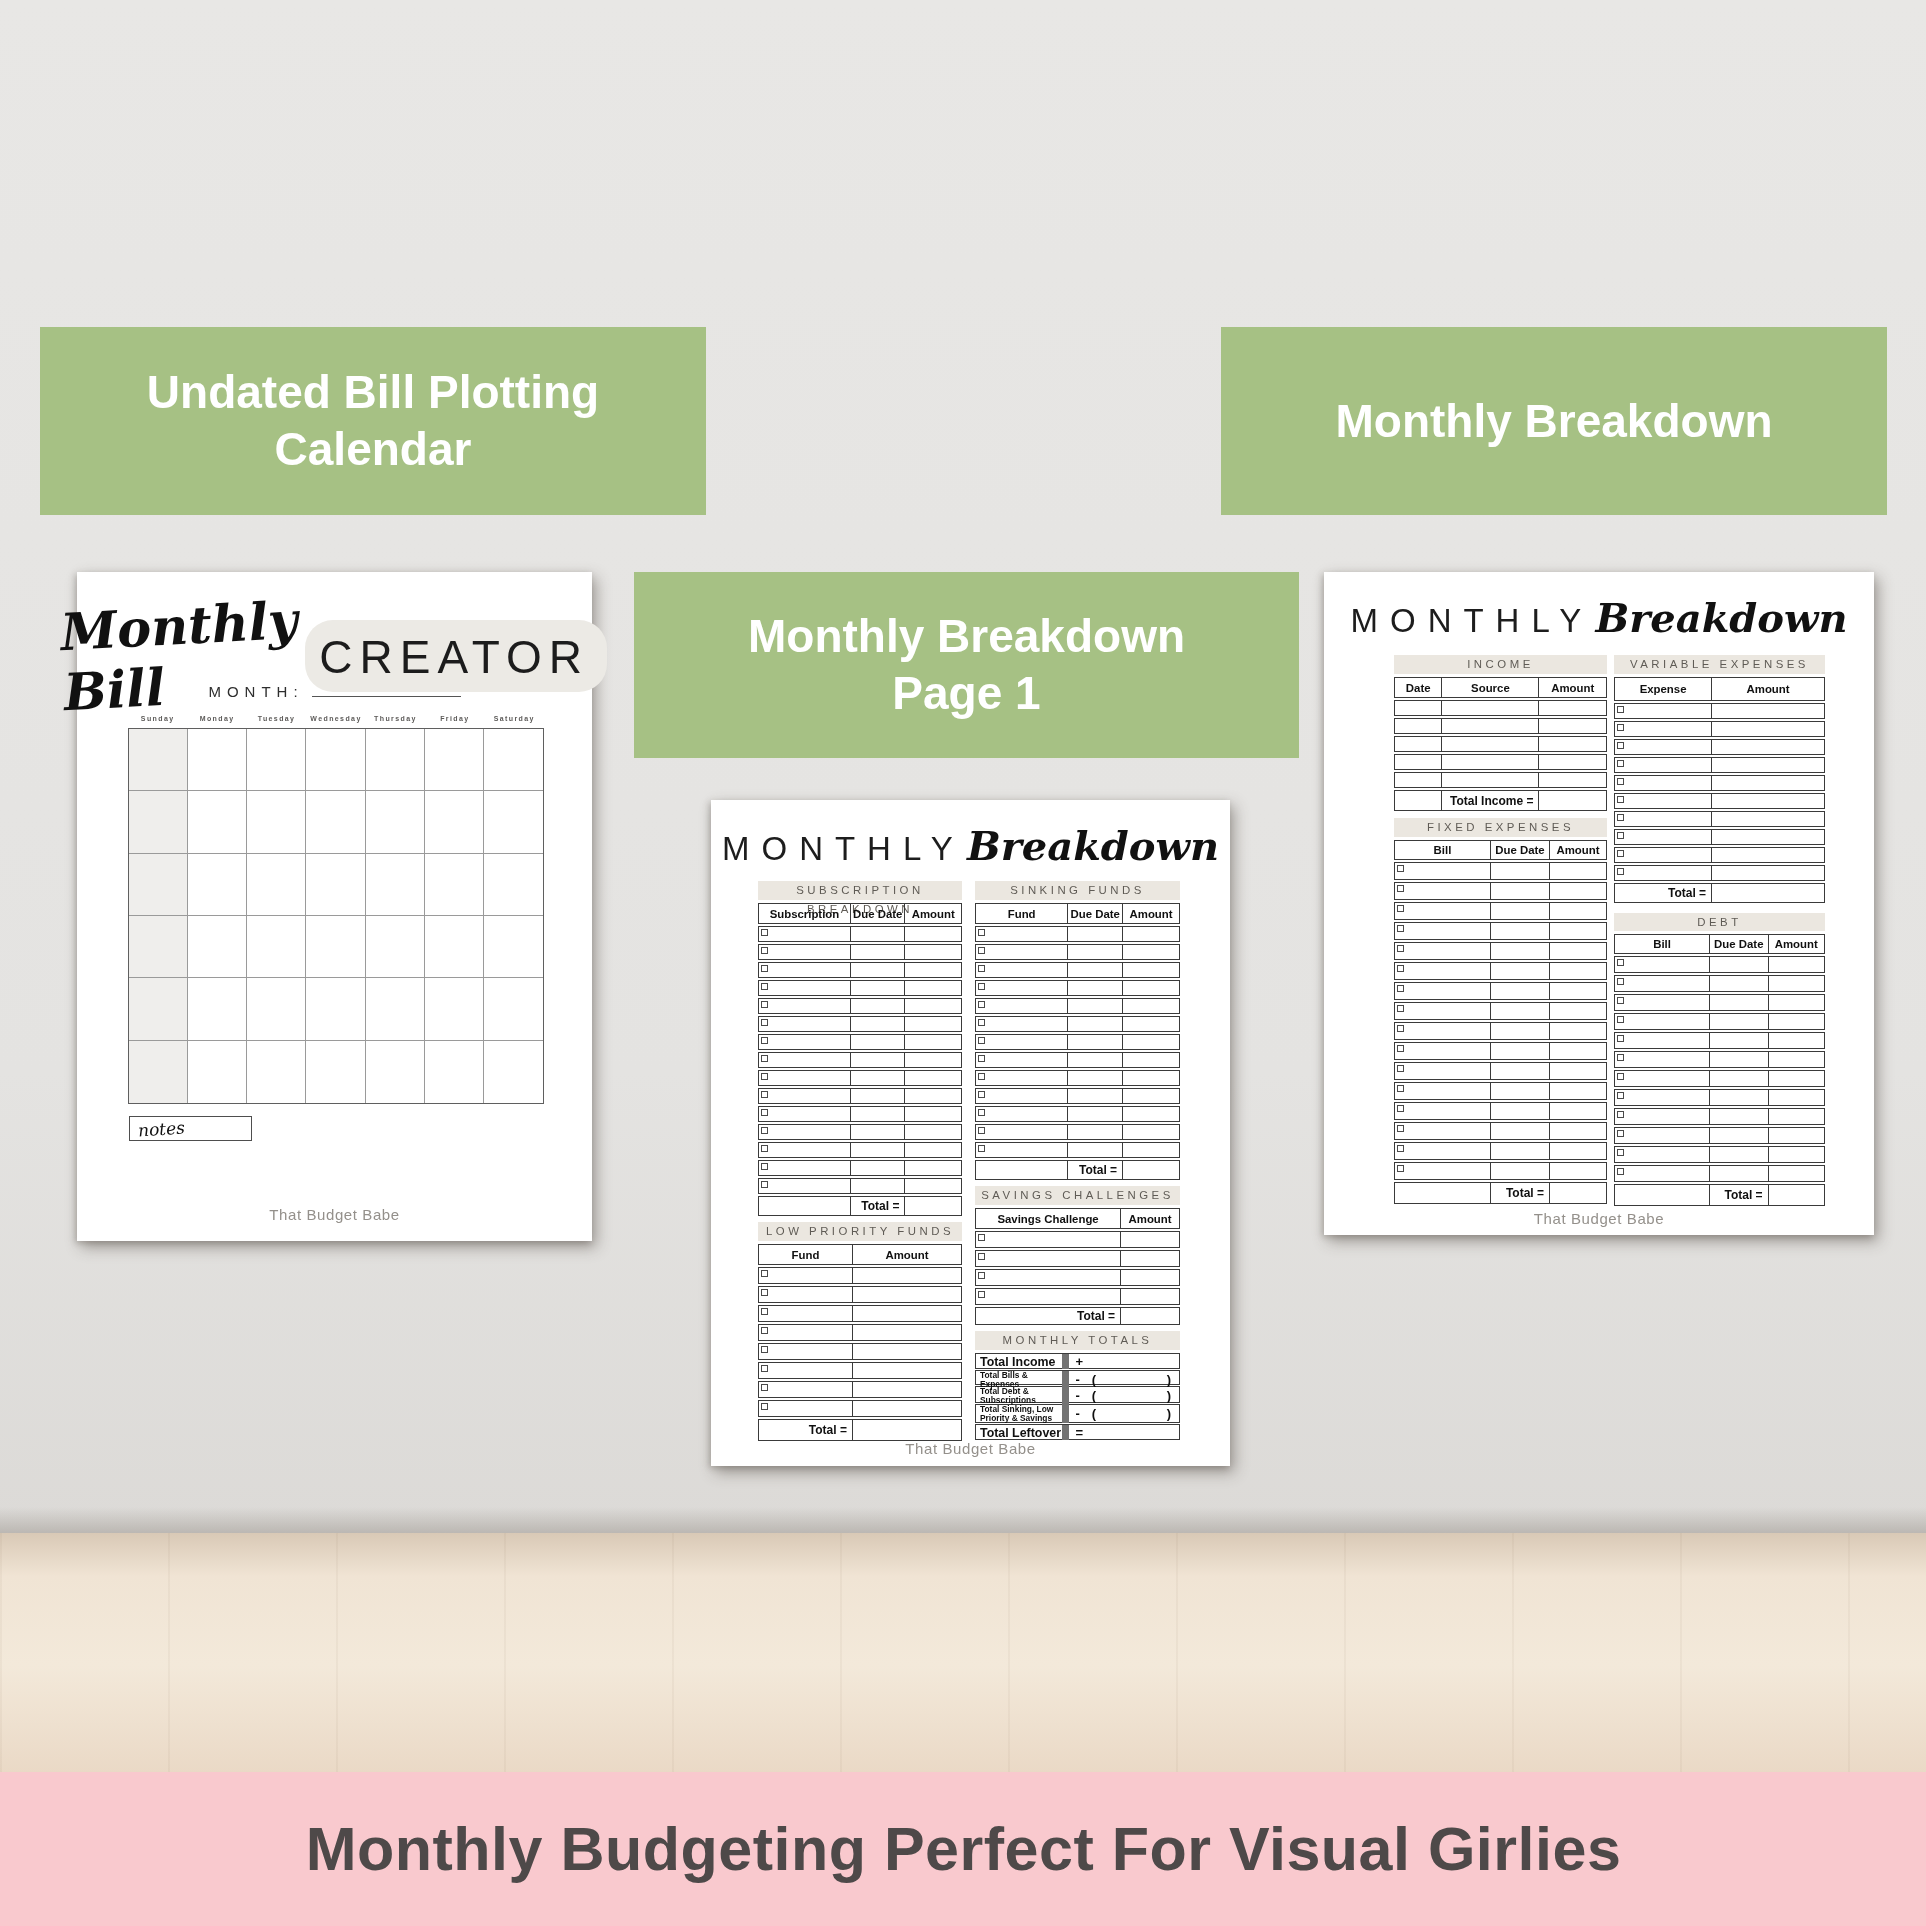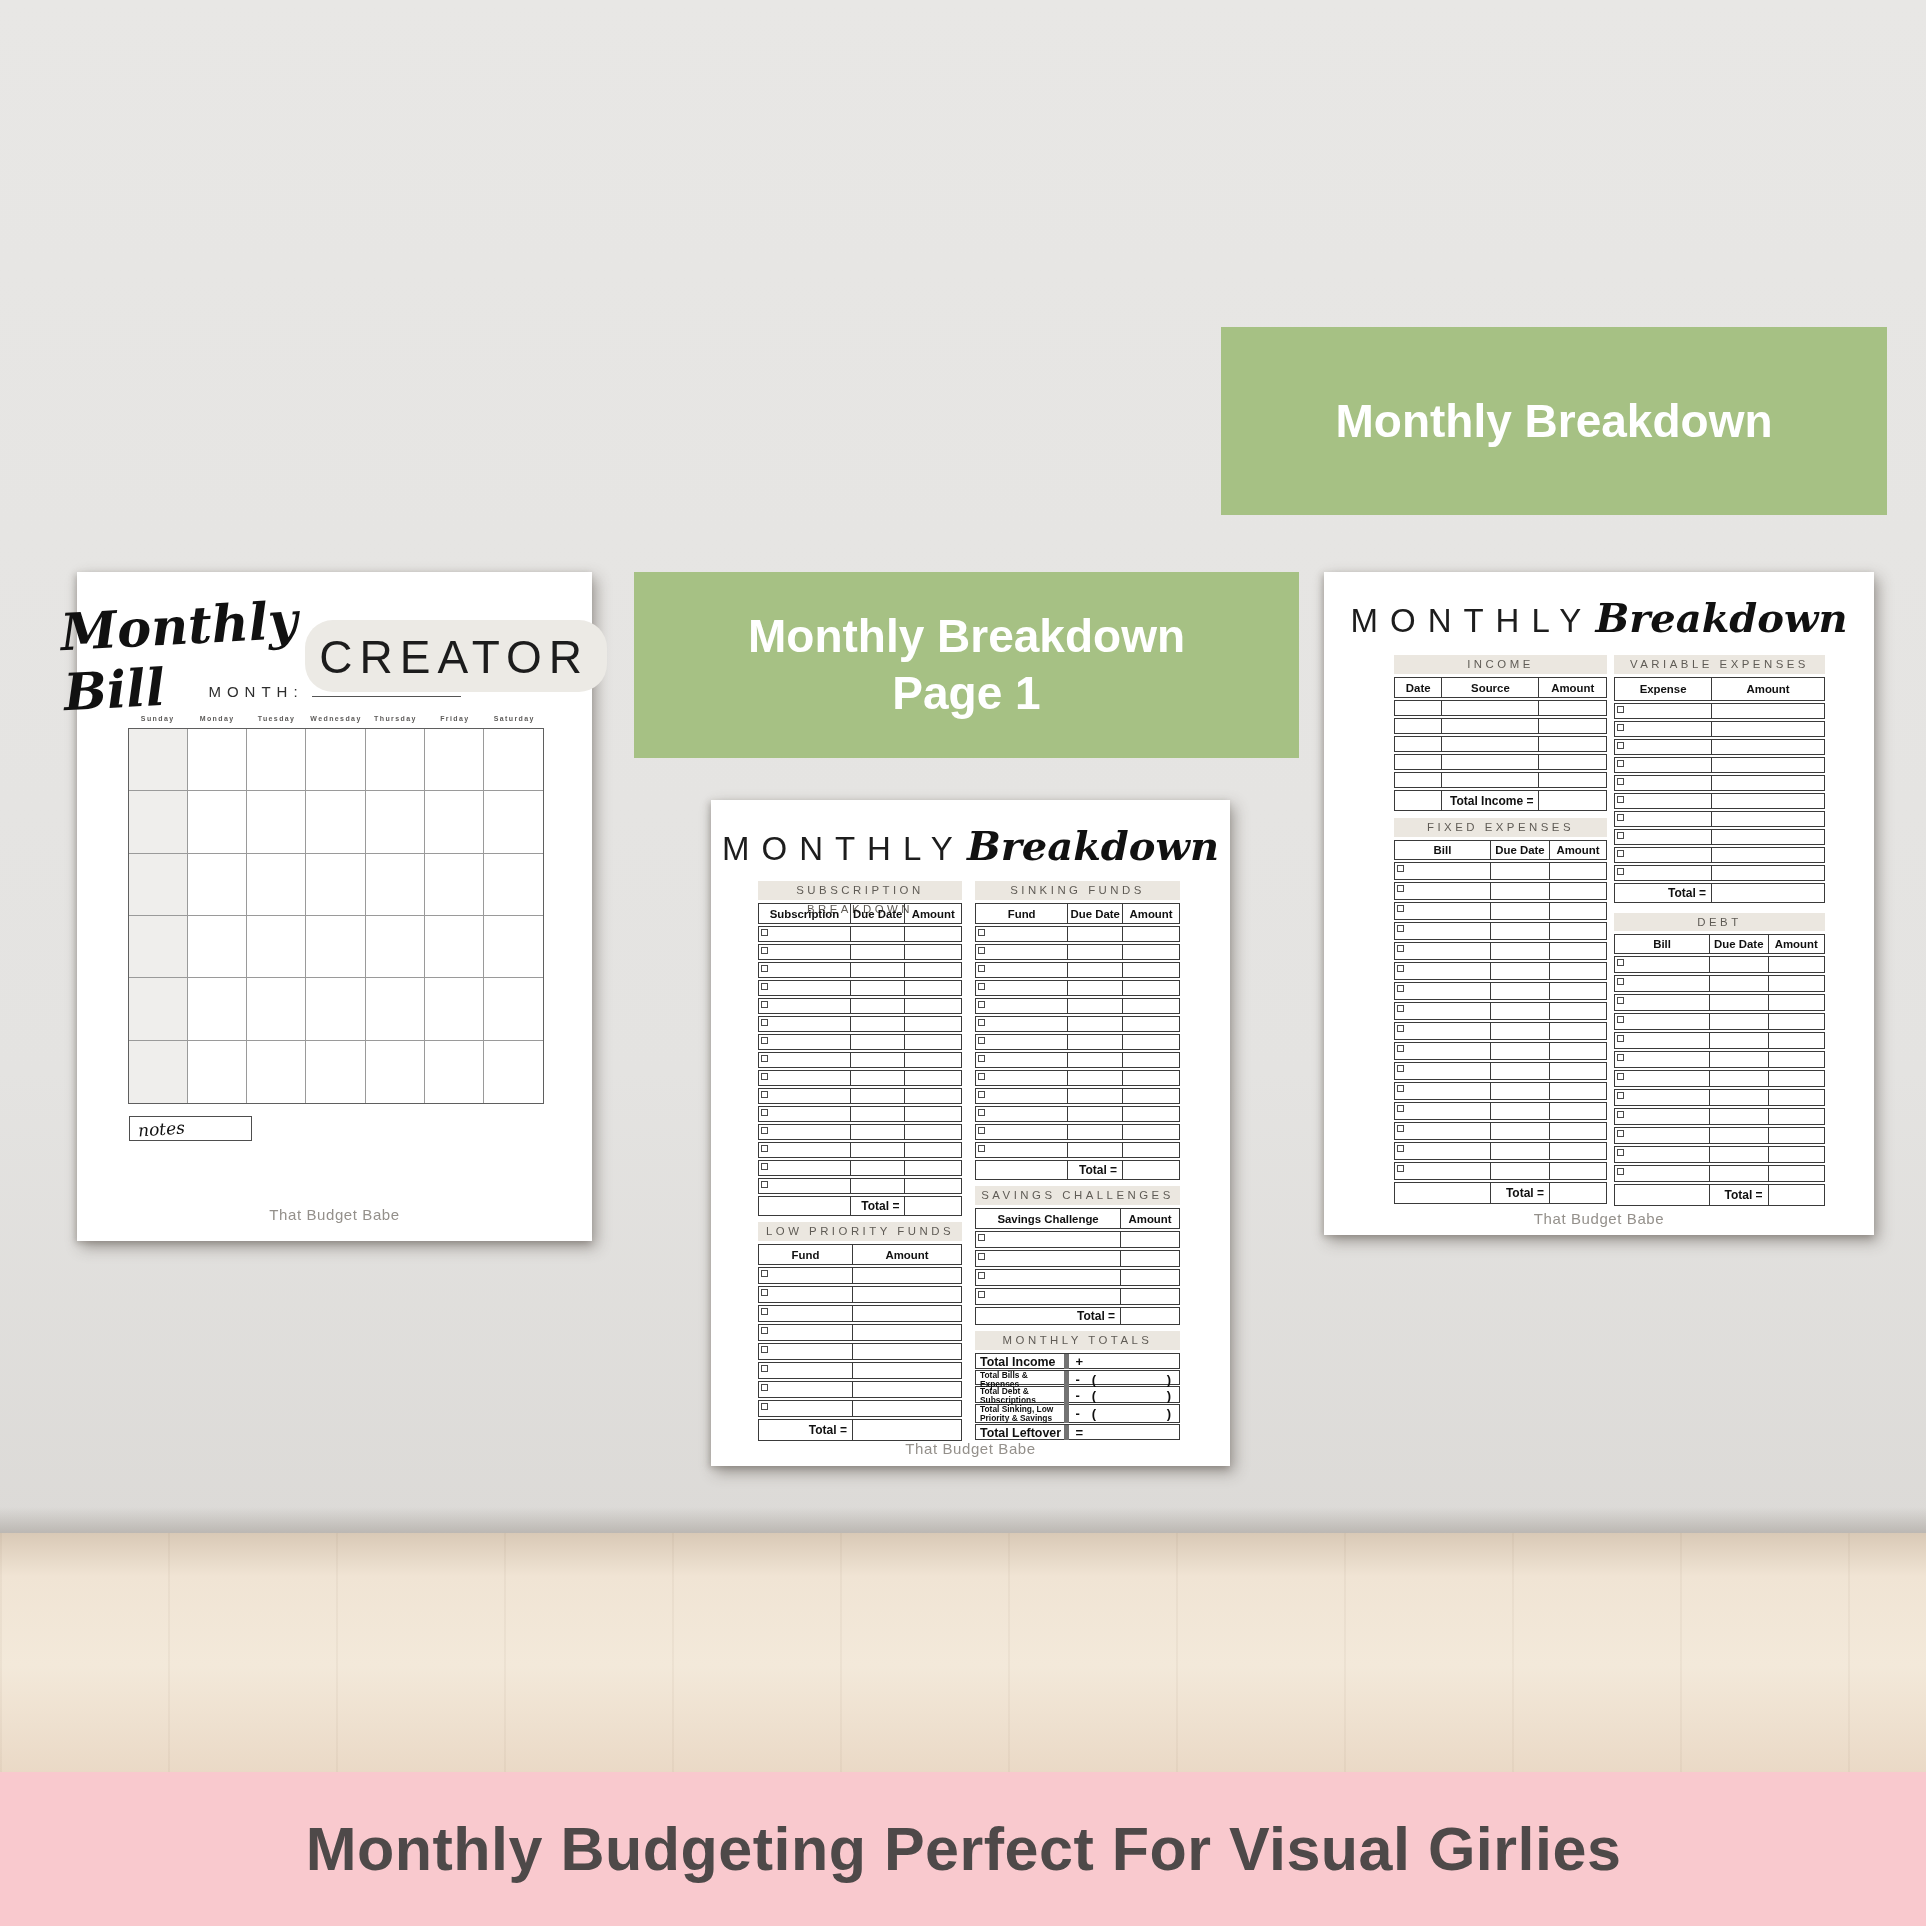--- a/index.html
+++ b/index.html
@@ -75,21 +75,21 @@
         justify-content:flex-end;padding-right:5px;box-sizing:border-box;}
   .c3a{grid-template-columns:45% 27% 28%;}
   .c2a{grid-template-columns:46% 54%;}
   .c2b{grid-template-columns:71% 29%;}
   .c3c{grid-template-columns:22% 46% 32%;}
   .c3d{grid-template-columns:45% 28% 27%;}
 
   
   .totals .trow2{display:grid;grid-template-columns:46% 54%;border:1.2px solid #3a3a3a;background:#fff;
         box-sizing:border-box;margin-bottom:1px;}
-  .totals .lab{display:flex;align-items:center;padding-left:4px;color:#101010;border-right:5px solid #737373;}
+  .totals .lab{display:flex;align-items:center;padding-left:4px;color:#101010;border-right:7px solid #737373;}
   .totals .big{font-size:12.4px;font-weight:700;}
   .totals .small{font-size:8.4px;font-weight:700;line-height:1.05;}
   .totals .val{display:flex;align-items:center;font-size:13px;font-weight:700;color:#101010;}
   .totals .sign{margin-left:6px;}
   .totals .open{margin-left:12px;}
   .totals .sp{flex:1;}
   .totals .close{margin-right:8px;}
 
   .p2 .brand{top:640px;}
   .p3 .brand{top:638px;}
@@ -101,20 +101,24 @@
 </style>
 </head>
 <body>
 
 <div class="canvas">
   <div class="wall"></div>
   <div class="wall-shadow"></div>
   <div class="floor"></div>
 
 
+  <div class="green-box gb-left">
+    <div class="l">Undated Bill Plotting</div>
+    <div class="l">Calendar</div>
+  </div>
   <div class="green-box gb-right">
     <div class="l">Monthly Breakdown</div>
   </div>
   <div class="green-box gb-mid">
     <div class="l">Monthly Breakdown</div>
     <div class="l">Page 1</div>
   </div>
 
   <div class="sheet p1">
     <div class="bc-title">

